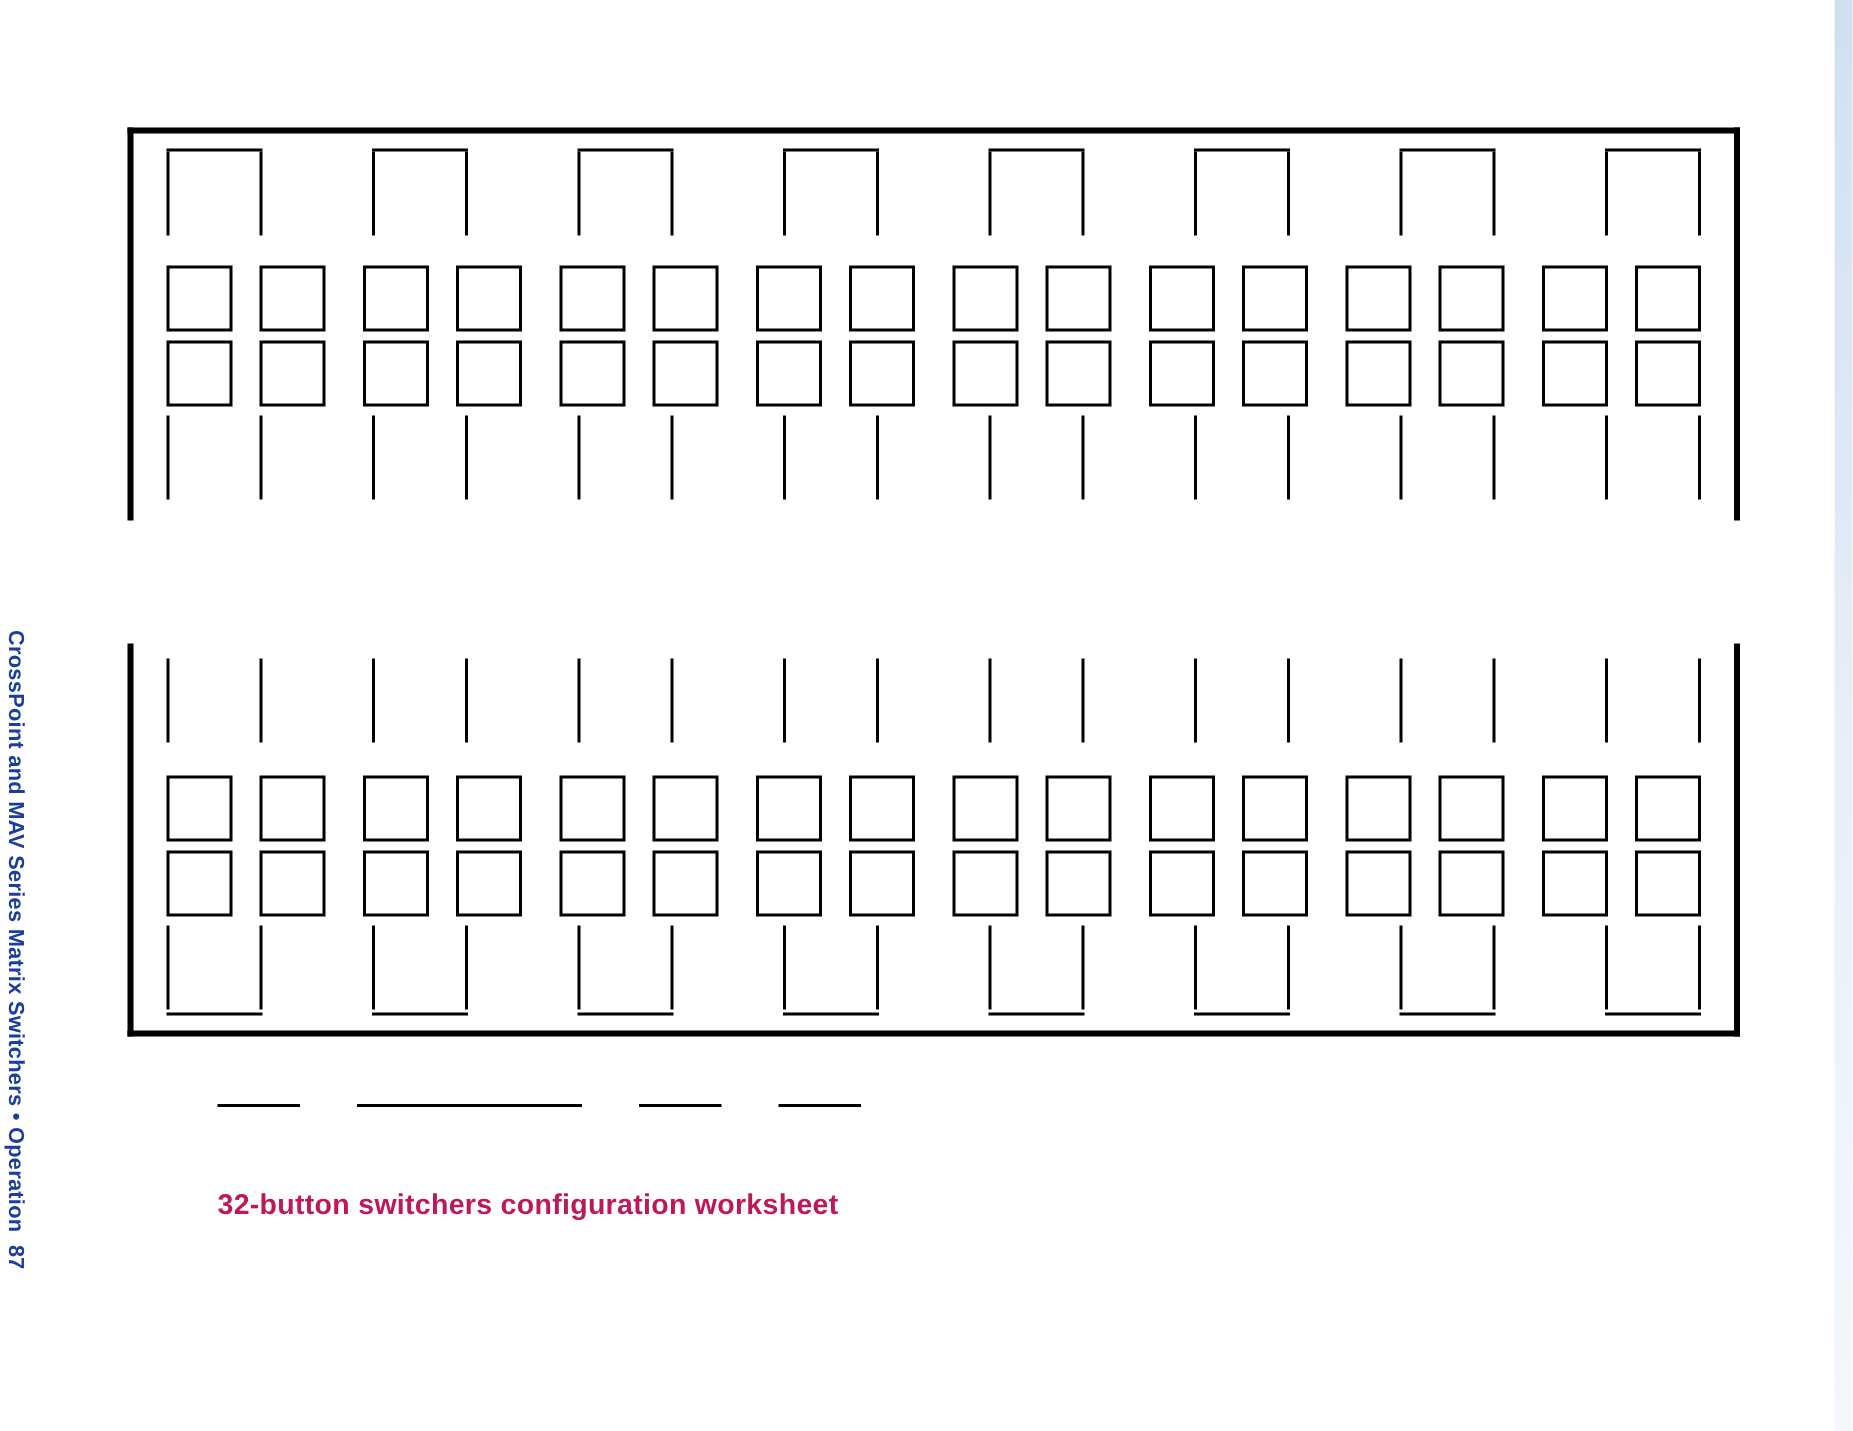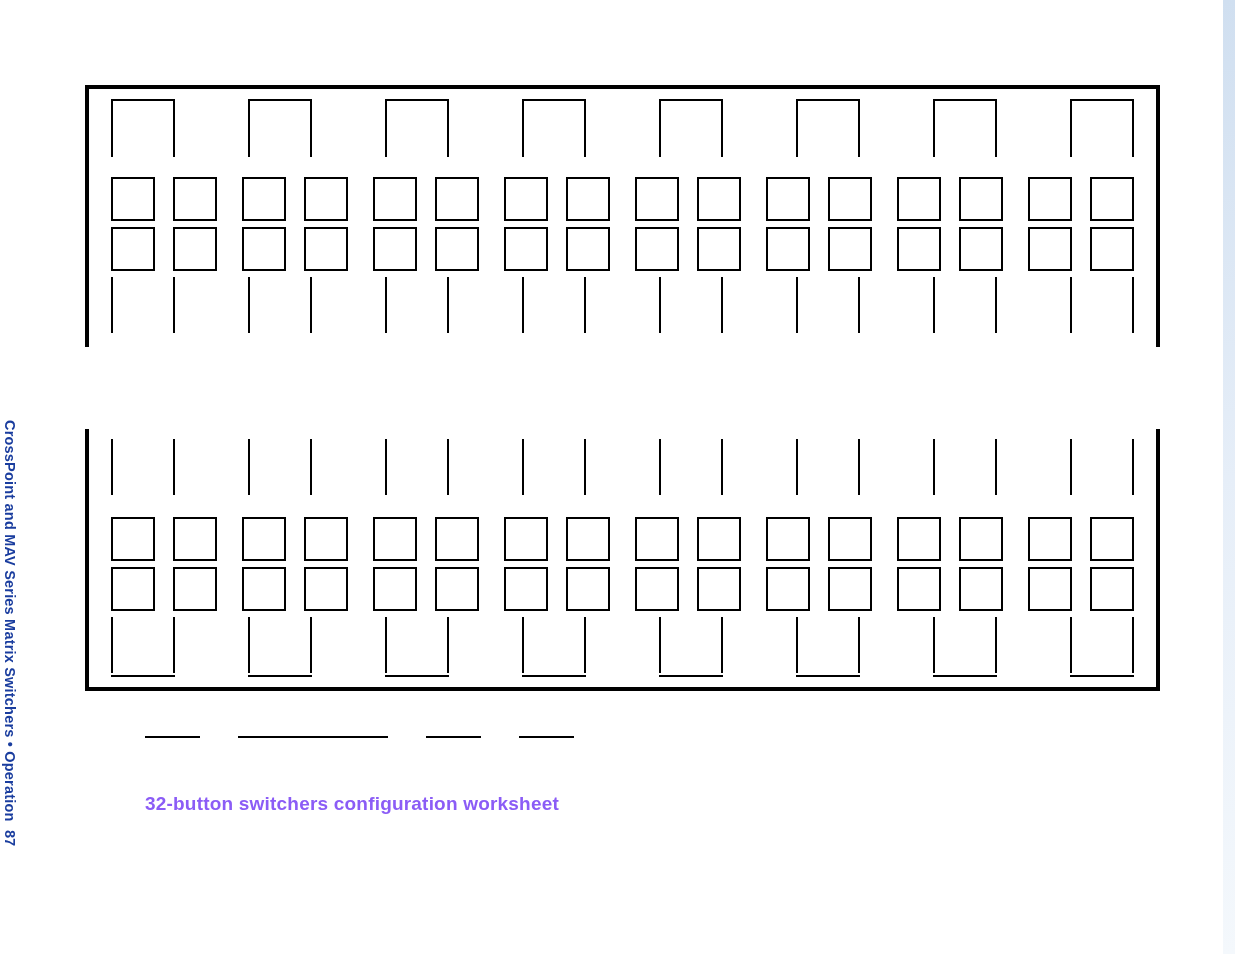--- a/index.html
+++ b/index.html
@@ -133,21 +133,21 @@
       background: #000;
     }
     .f1 { width: 55px; }
     .f2 { width: 150px; }
     .f3 { width: 55px; }
     .f4 { width: 55px; }
     .worksheet-title {
       position: absolute;
       left: 145px;
       top: 793px;
-      color: #8b5cf6;
+      color: #be185d;
       font-size: 19px;
       font-weight: bold;
       letter-spacing: 0.2px;
     }
   </style>
 </head>
 <body>
 
 <div class="right-stripe"></div>
 

